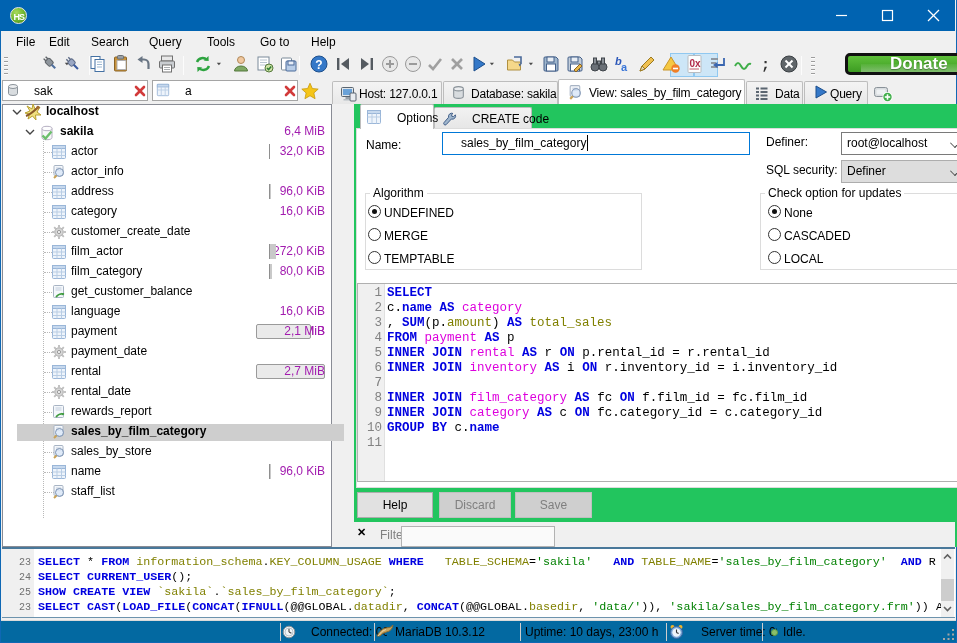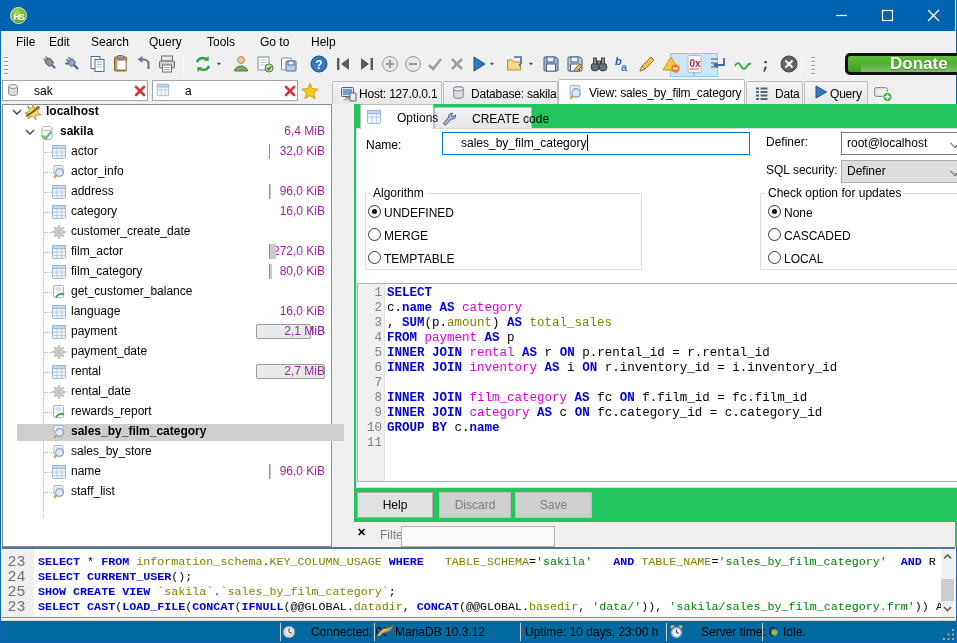--- a/index.html
+++ b/index.html
@@ -58,21 +58,21 @@
 .ln { position:absolute; width:24px; text-align:right; color:#828282; font-size:12.5px; line-height:15px; }
 
 .btn { position:absolute; top:388px; width:76px; height:26px; background:#e1e1e1; border:1px solid #adadad; text-align:center; line-height:24px; }
 .btn.dis { background:#cfcfcf; border:1px solid #bfbfbf; color:#7f7f7f; }
 
 .fbar { position:absolute; left:336px; top:522px; width:619px; height:25px; background:#f0f0f0; }
 
 .log { position:absolute; left:2px; top:547px; width:953px; height:71px; background:#fff; border-top:2px solid #49789a; border-bottom:1px solid #6d93ad; }
 .log .lg { position:absolute; left:0; top:0; width:33px; height:100%; background:#f0f0f0; border-right:1px solid #fff; }
 .logline { position:absolute; left:36px; font-size:11.7px; line-height:15px; }
-.logn { position:absolute; width:29px; text-align:center; color:#707070; font-size:15px; line-height:15px; font-family:"Liberation Mono",monospace; }
+.logn { position:absolute; width:29px; text-align:right; color:#707070; font-size:10px; line-height:15px; font-family:"Liberation Mono",monospace; }
 .vsb { position:absolute; right:1px; top:0; width:13px; height:68px; background:#f0f0f0; }
 
 .status { position:absolute; left:1px; top:620px; width:955px; height:22px; background:#0369a1; border-top:1px solid #dadada; }
 .ssep { position:absolute; top:2px; width:1px; height:18px; background:#cdcdcd; }
 .status span { position:absolute; top:4px; white-space:nowrap; }
 .tname { position:absolute; top:1px; white-space:nowrap; }
 .tsize { position:absolute; right:6px; top:1px; color:#a21caf; }
 .sbar { position:absolute; background:#eaeaea; border:1px solid #9a9a9a; border-radius:2px; height:15px; top:0px; }
 svg { position:absolute; }
 .row2 svg { z-index:5; }

